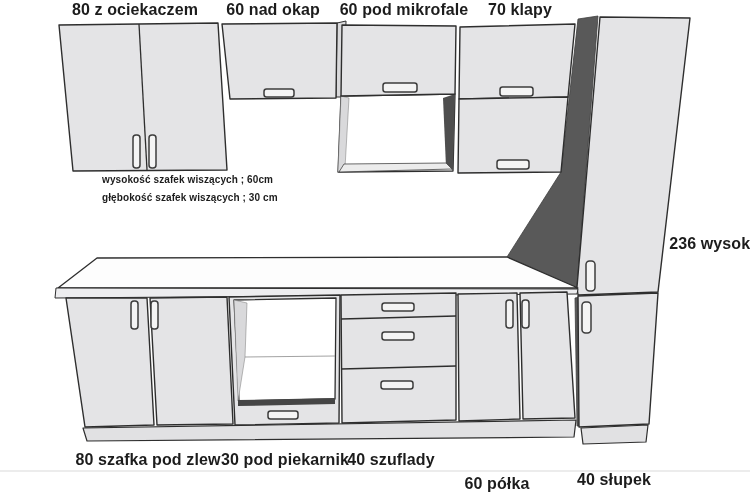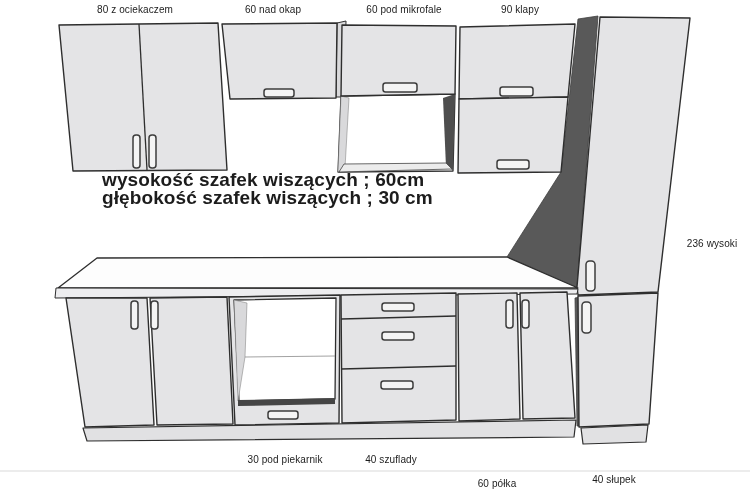--- a/index.html
+++ b/index.html
@@ -18,26 +18,26 @@
   .shelfdark{fill:var(--shelf-dark);stroke:none;}
   .counter{fill:var(--countertop);stroke:var(--outline);stroke-width:1.3;stroke-linejoin:round;}
   .counteredge{fill:var(--countertop-edge);stroke:var(--outline);stroke-width:1;stroke-linejoin:round;}
   .plinth{fill:var(--plinth);stroke:var(--outline);stroke-width:1.2;stroke-linejoin:round;}
   .handle{fill:var(--handle-fill);stroke:var(--handle-stroke);stroke-width:1.5;}
   .divline{stroke:var(--outline);stroke-width:1.3;fill:none;}
   .thinline{stroke:#8a8a8a;stroke-width:.8;fill:none;}
   .floorline{stroke:var(--floor-line);stroke-width:1.2;fill:none;}
   .lbl{
     position:absolute;transform:translateX(-50%);
-    font-weight:400;font-size:10px;line-height:16px;color:var(--text);
+    font-weight:700;font-size:16px;line-height:16px;color:var(--text);
     white-space:nowrap;letter-spacing:.1px;
   }
   .specs{
     position:absolute;left:102px;top:171px;
-    font-weight:700;font-size:19px;line-height:17.5px;color:var(--text);
+    font-weight:700;font-size:10px;line-height:17.5px;color:var(--text);
     white-space:nowrap;letter-spacing:.1px;
   }
 </style>
 </head>
 <body>
 
 <div class="stage">
 
   <svg width="750" height="499" viewBox="0 0 750 499">
 
@@ -100,27 +100,28 @@
     <polygon class="face" points="520,293 567,292 575,418 523,419"></polygon>
     <rect class="handle" x="506" y="300" width="7" height="28" rx="3"></rect>
     <rect class="handle" x="522" y="300" width="7" height="28" rx="3"></rect>
 
     <line class="floorline" x1="0" y1="471" x2="750" y2="471"></line>
   </svg>
 
   <div class="lbl" style="left:135px;top:2px">80 z ociekaczem</div>
   <div class="lbl" style="left:273px;top:2px">60 nad okap</div>
   <div class="lbl" style="left:404px;top:2px">60 pod mikrofale</div>
-  <div class="lbl" style="left:520px;top:2px">90 klapy</div>
+  <div class="lbl" style="left:520px;top:2px">70 klapy</div>
 
   <div class="specs">
     <div>wysokość szafek wiszących ; 60cm</div>
     <div>głębokość szafek wiszących ; 30 cm</div>
   </div>
 
   <div class="lbl" style="left:712px;top:236px">236 wysoki</div>
 
+  <div class="lbl" style="left:148px;top:452px">80 szafka pod zlew</div>
   <div class="lbl" style="left:285px;top:452px">30 pod piekarnik</div>
   <div class="lbl" style="left:391px;top:452px">40 szuflady</div>
   <div class="lbl" style="left:497px;top:476px">60 półka</div>
   <div class="lbl" style="left:614px;top:472px">40 słupek</div>
 
 </div>
 
 </body></html>

